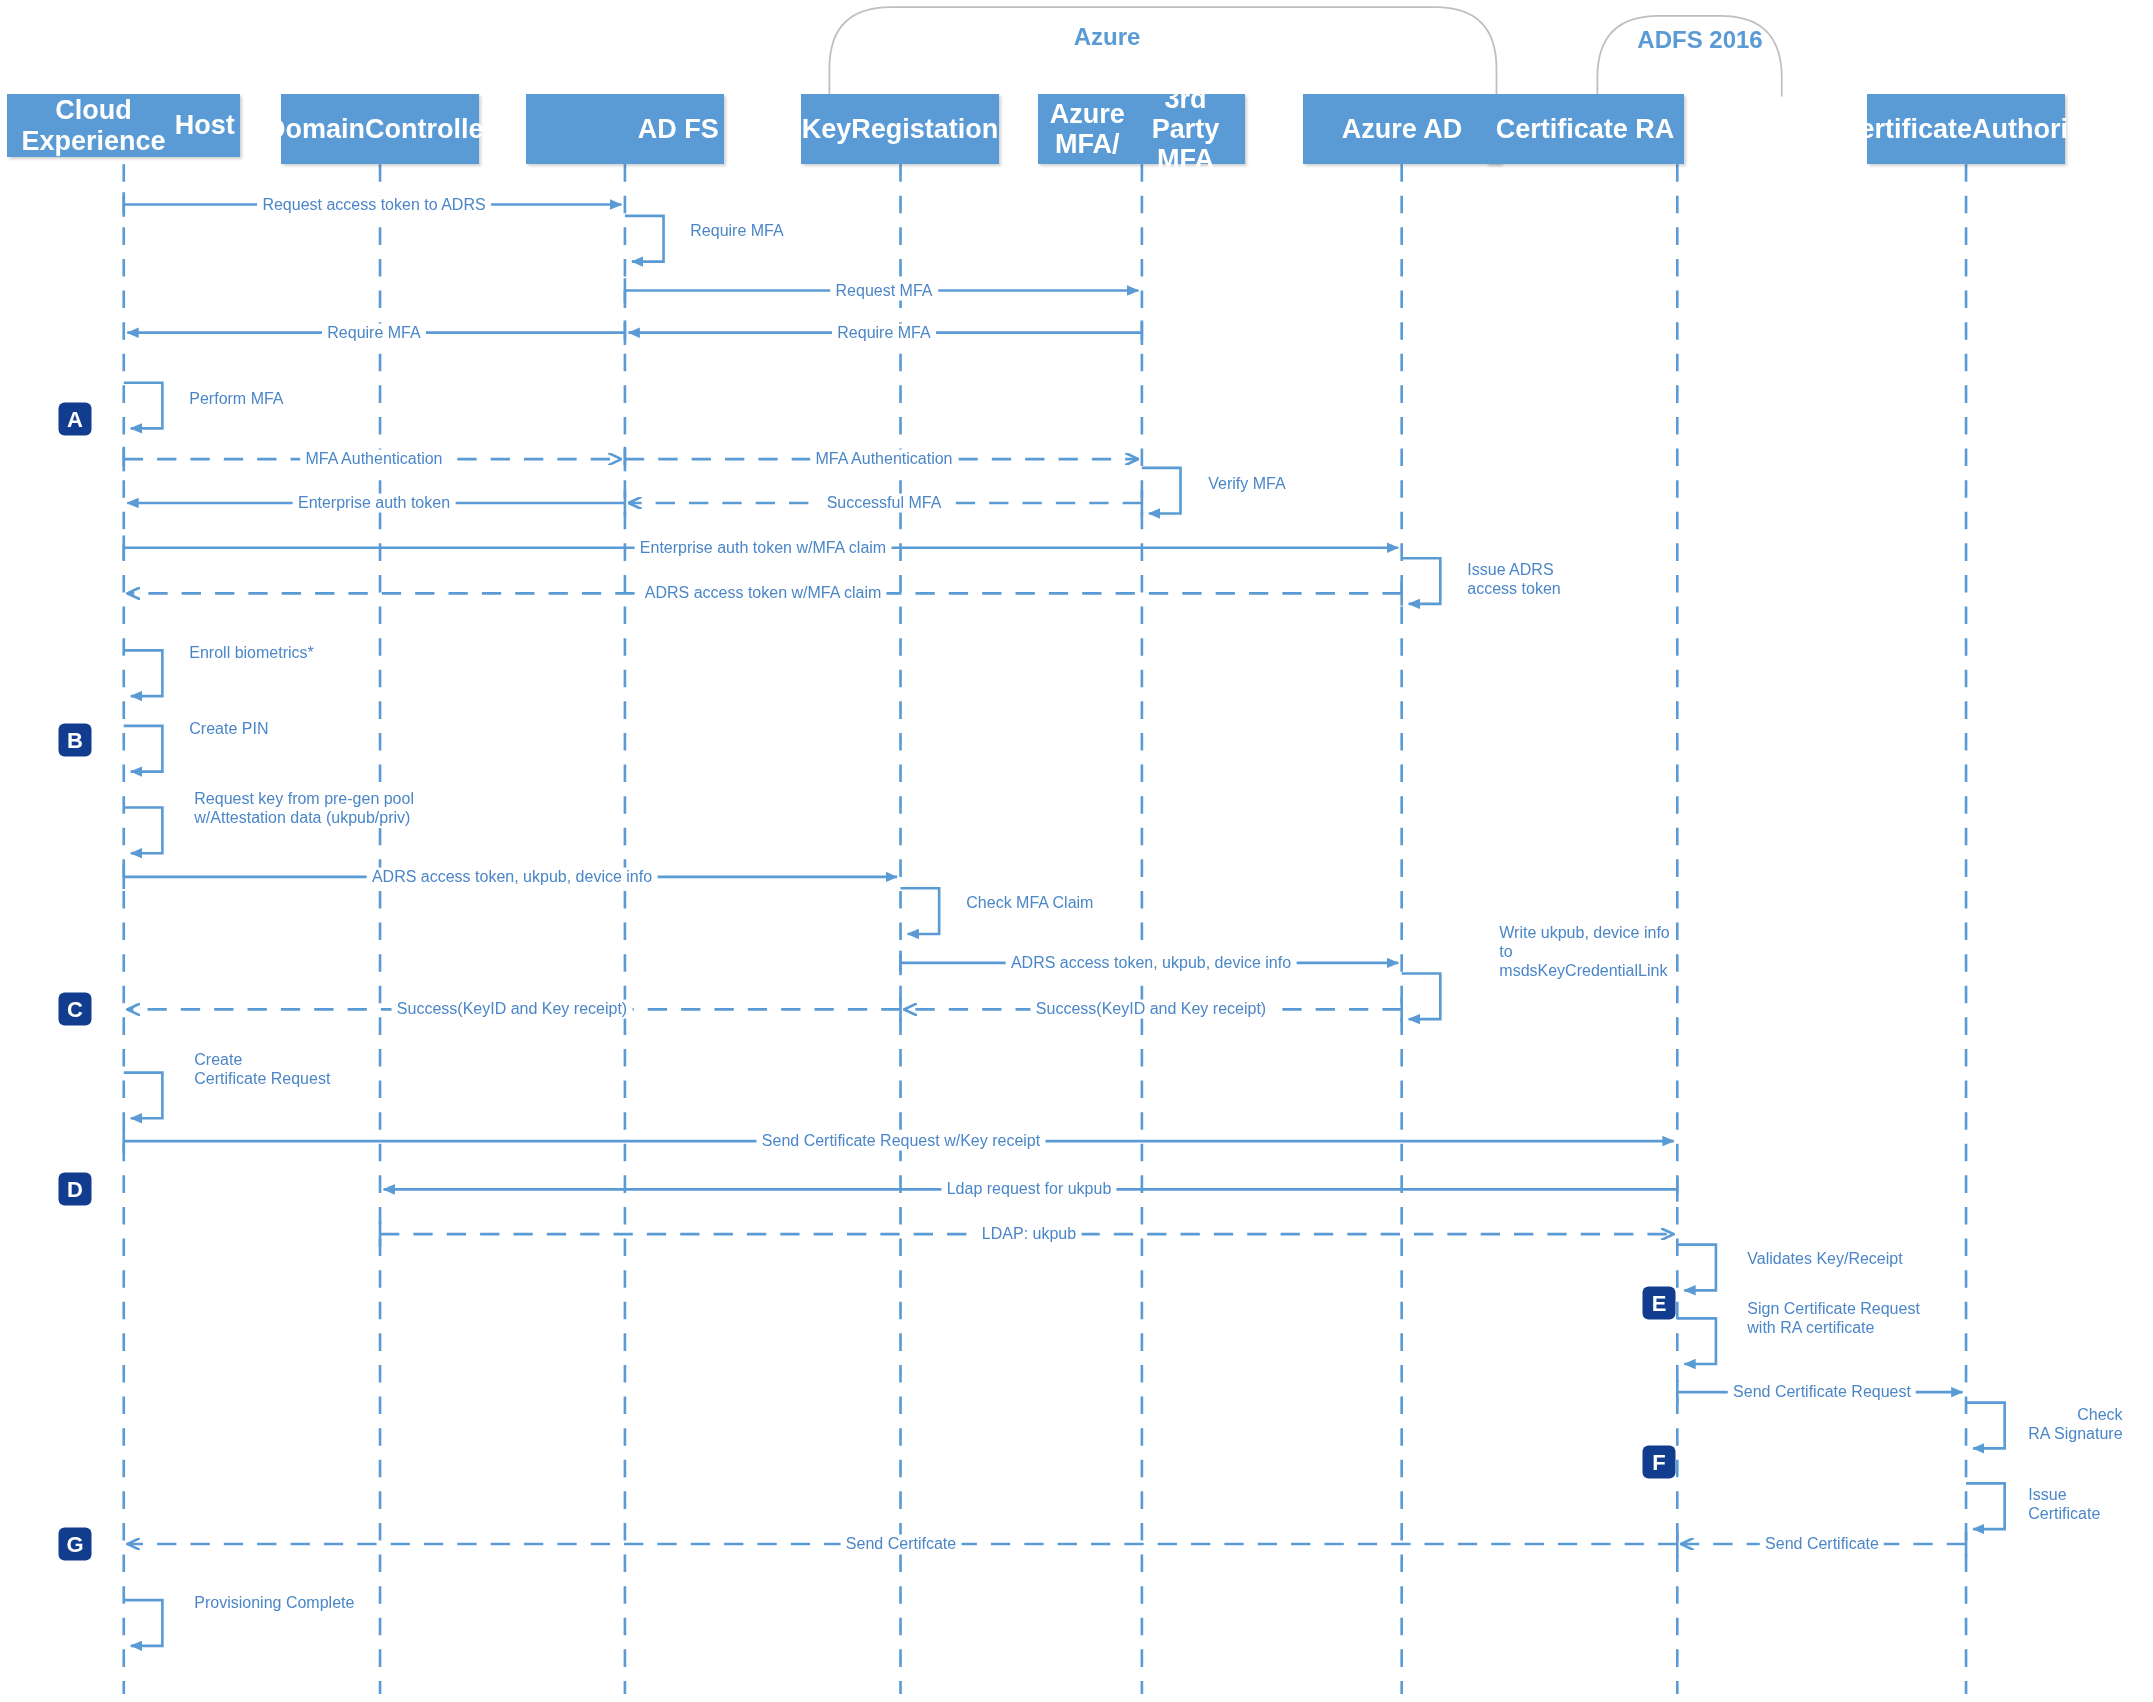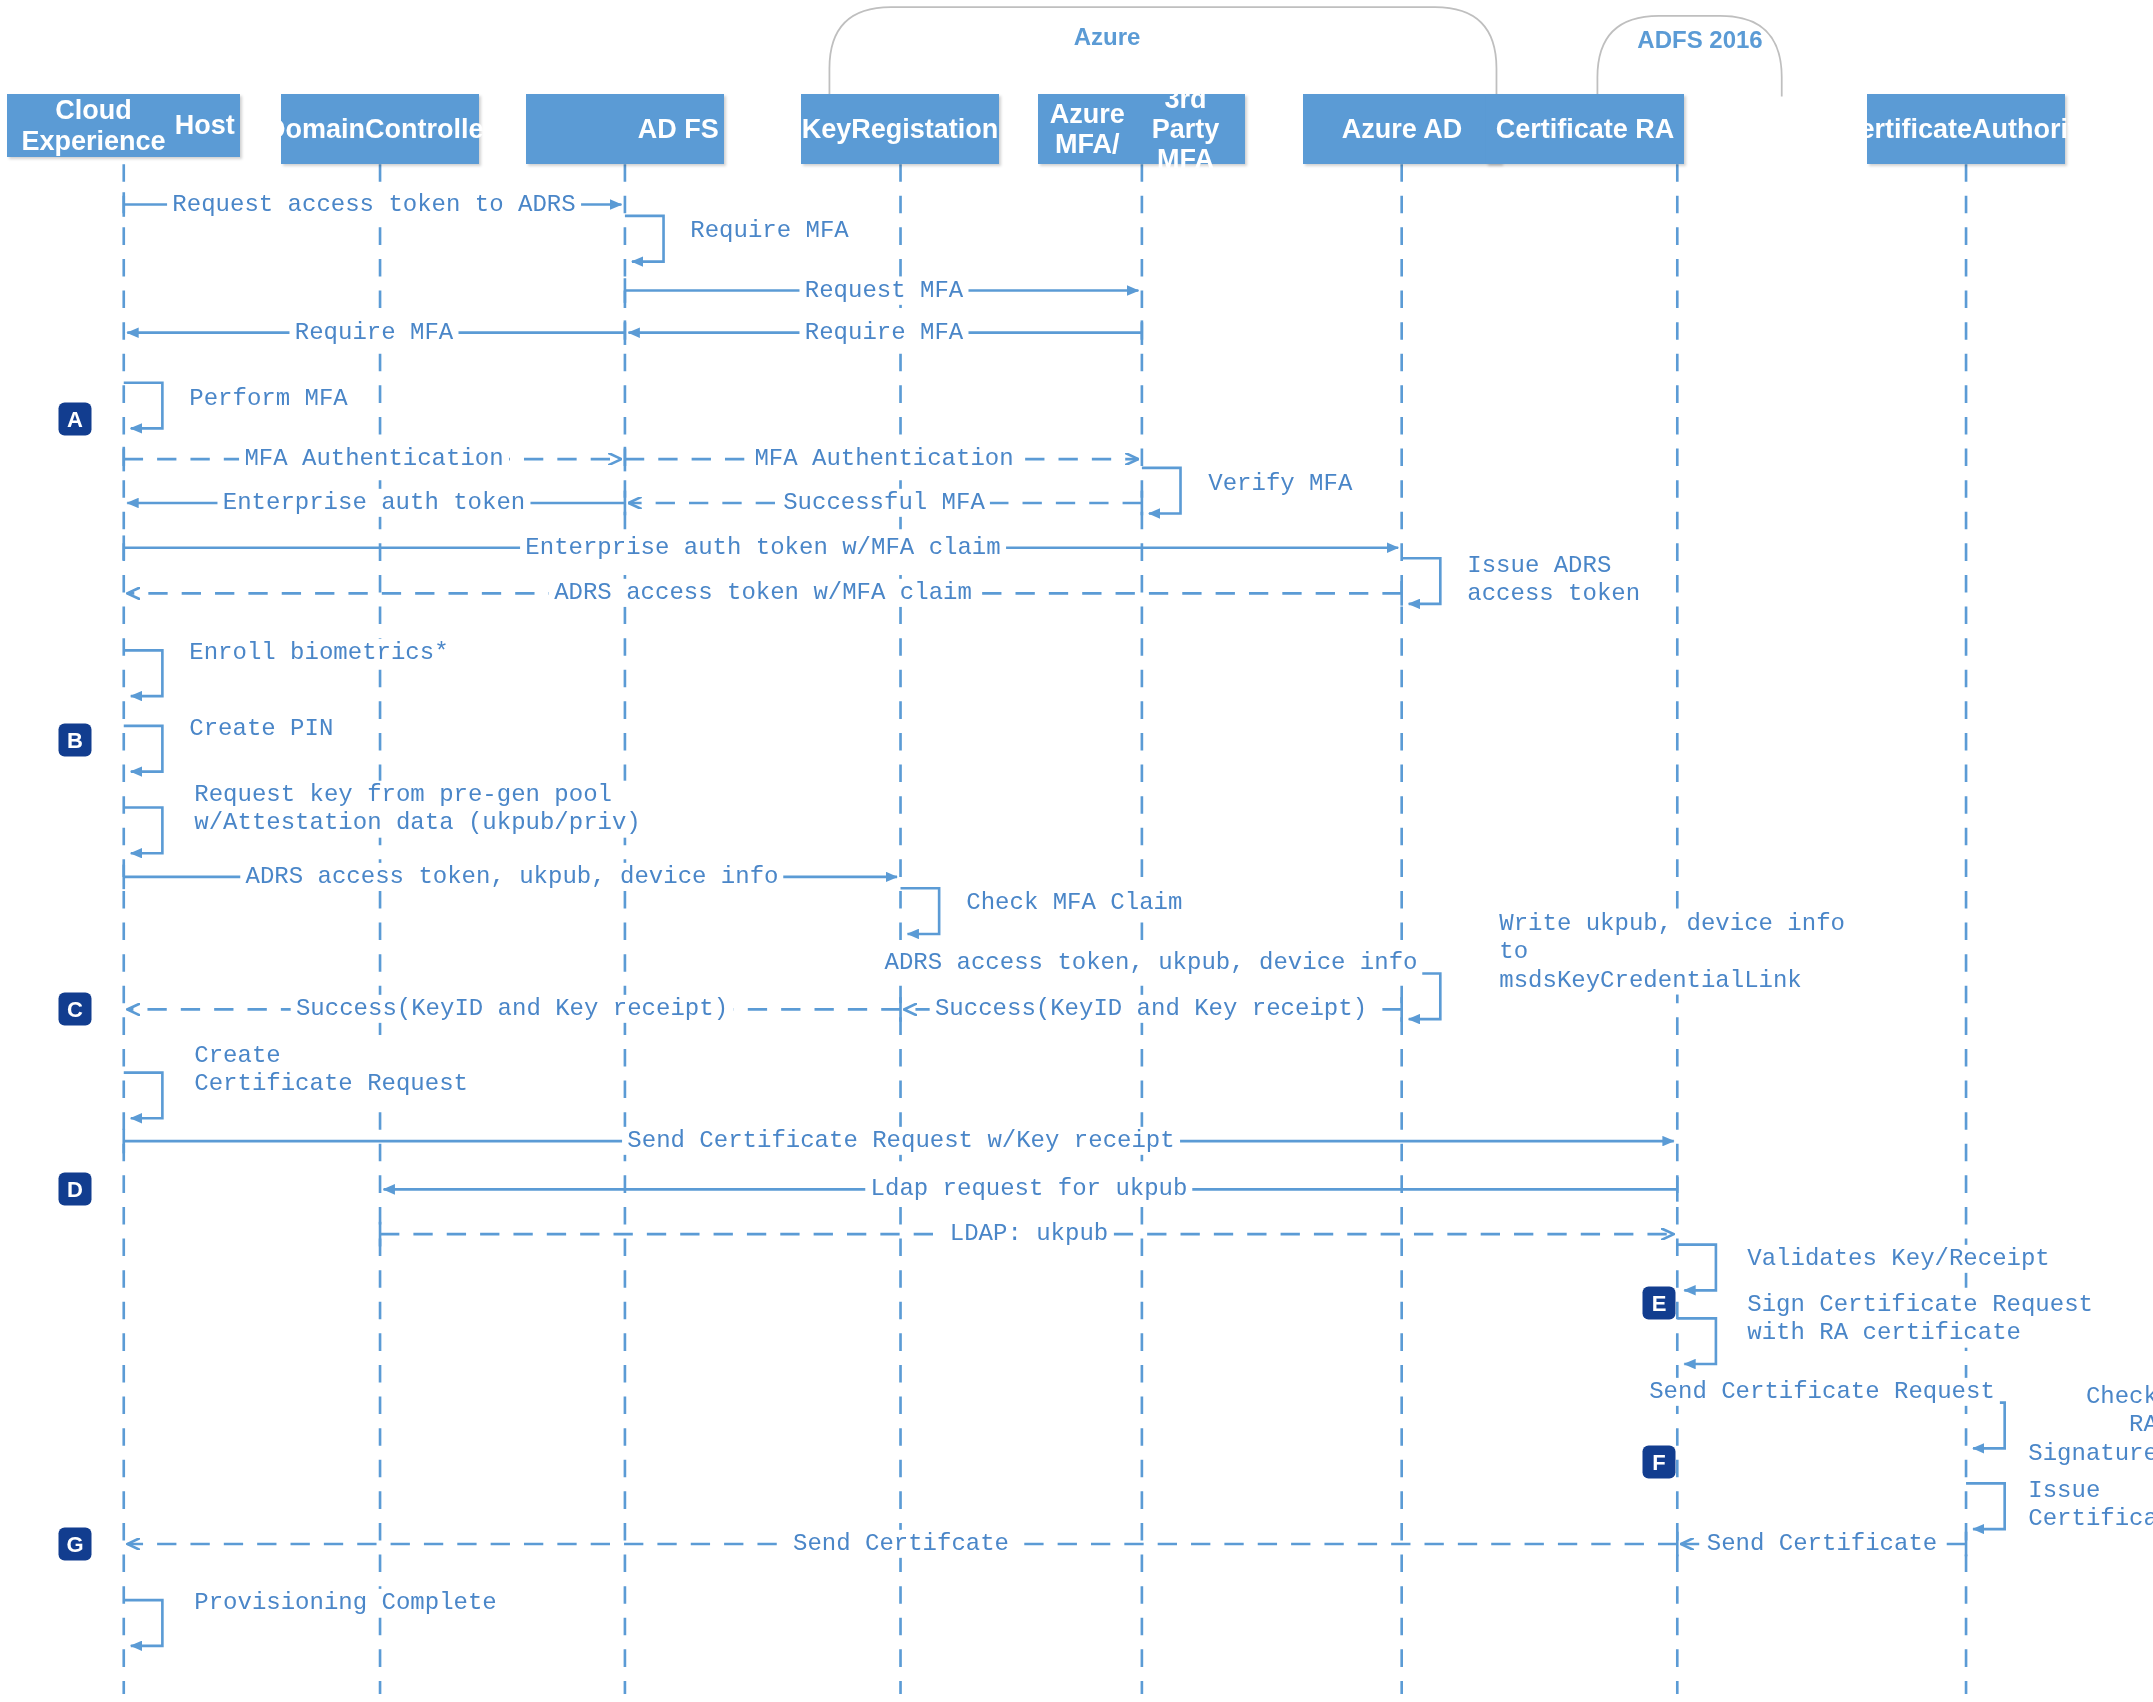--- a/index.html
+++ b/index.html
@@ -32,28 +32,27 @@
     color:#5b9bd5;
     font-weight:bold;
     font-size:24px;
     white-space:nowrap;
   }
 
   
   .msg{
     position:absolute;
     color:#4a86c8;
-    font-size:24px;
+    font-size:16px;
     line-height:1.18;
     white-space:nowrap;
     background:#ffffff;
     padding:0 5.3px;
     transform:translate(-50%,-50%);
     text-align:center;
-    font-family:Liberation Mono, monospace;
   }
   .msg.left{transform:translate(0,-50%);text-align:left;}
   .msg.multi{white-space:pre-line;}
 
   
   .badge{
     position:absolute;
     width:33px;height:33px;
     background:#123d8f;
     color:#ffffff;

